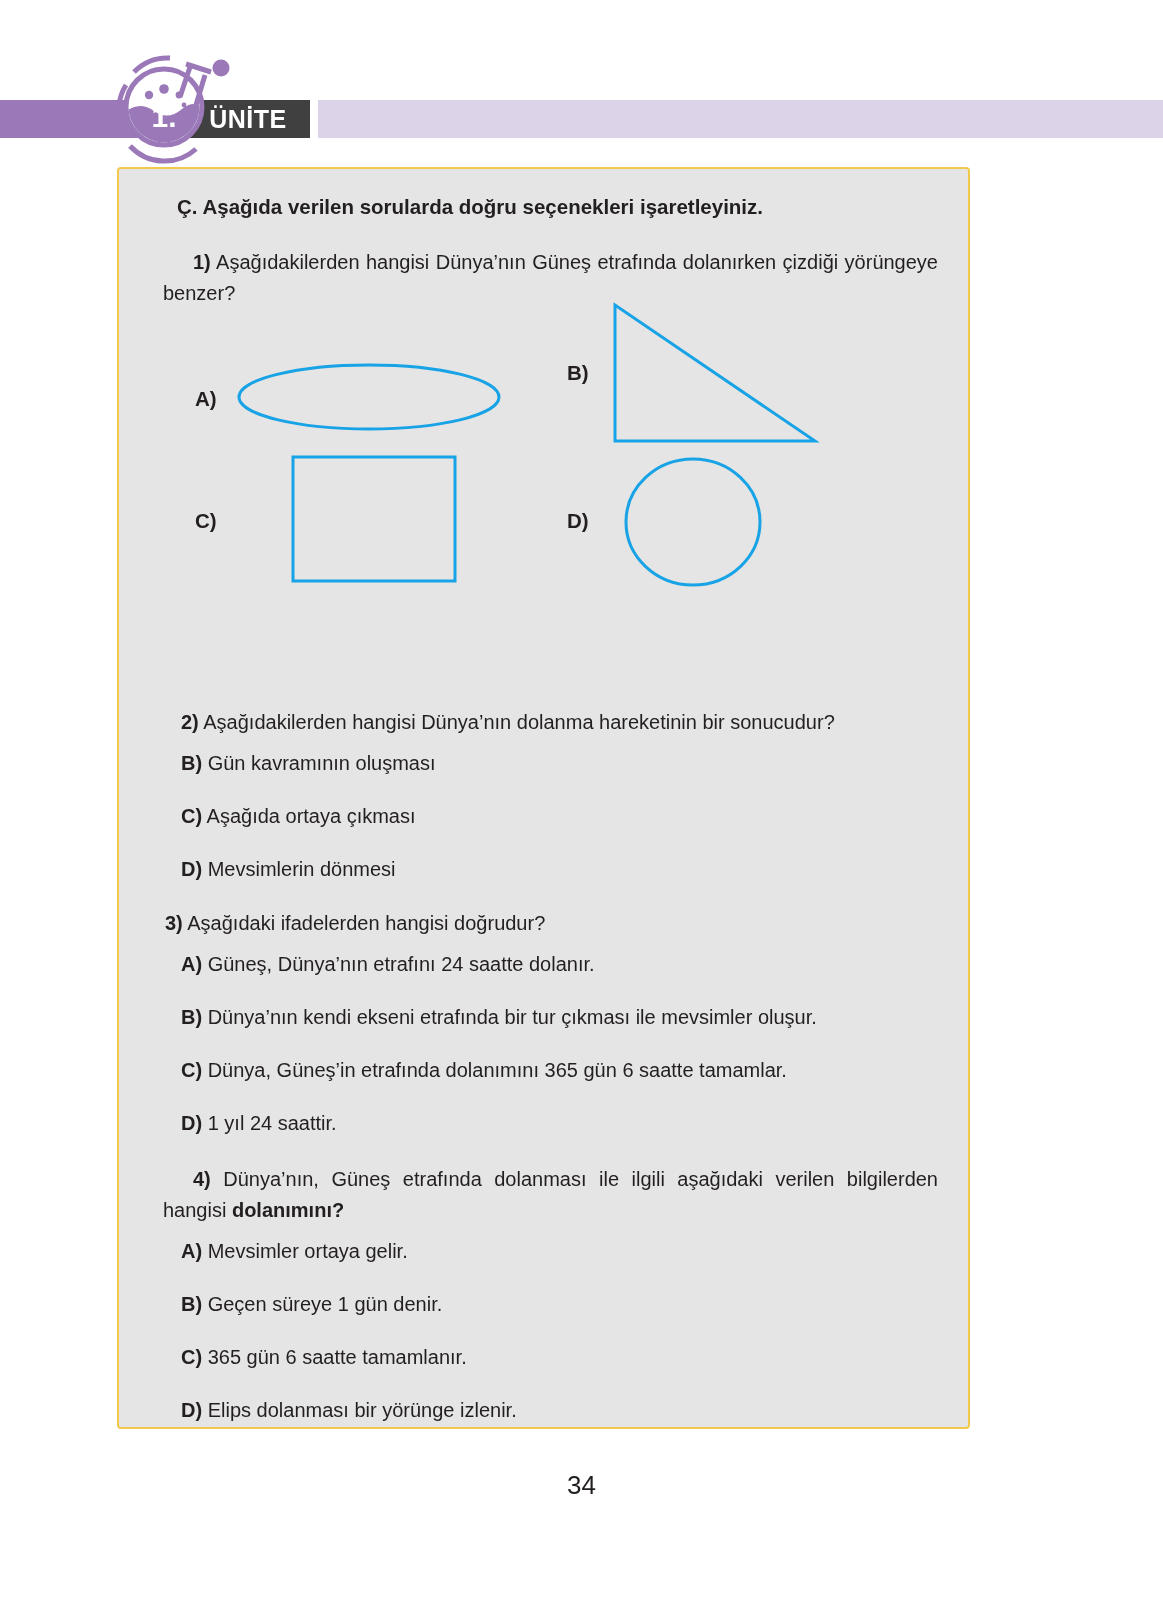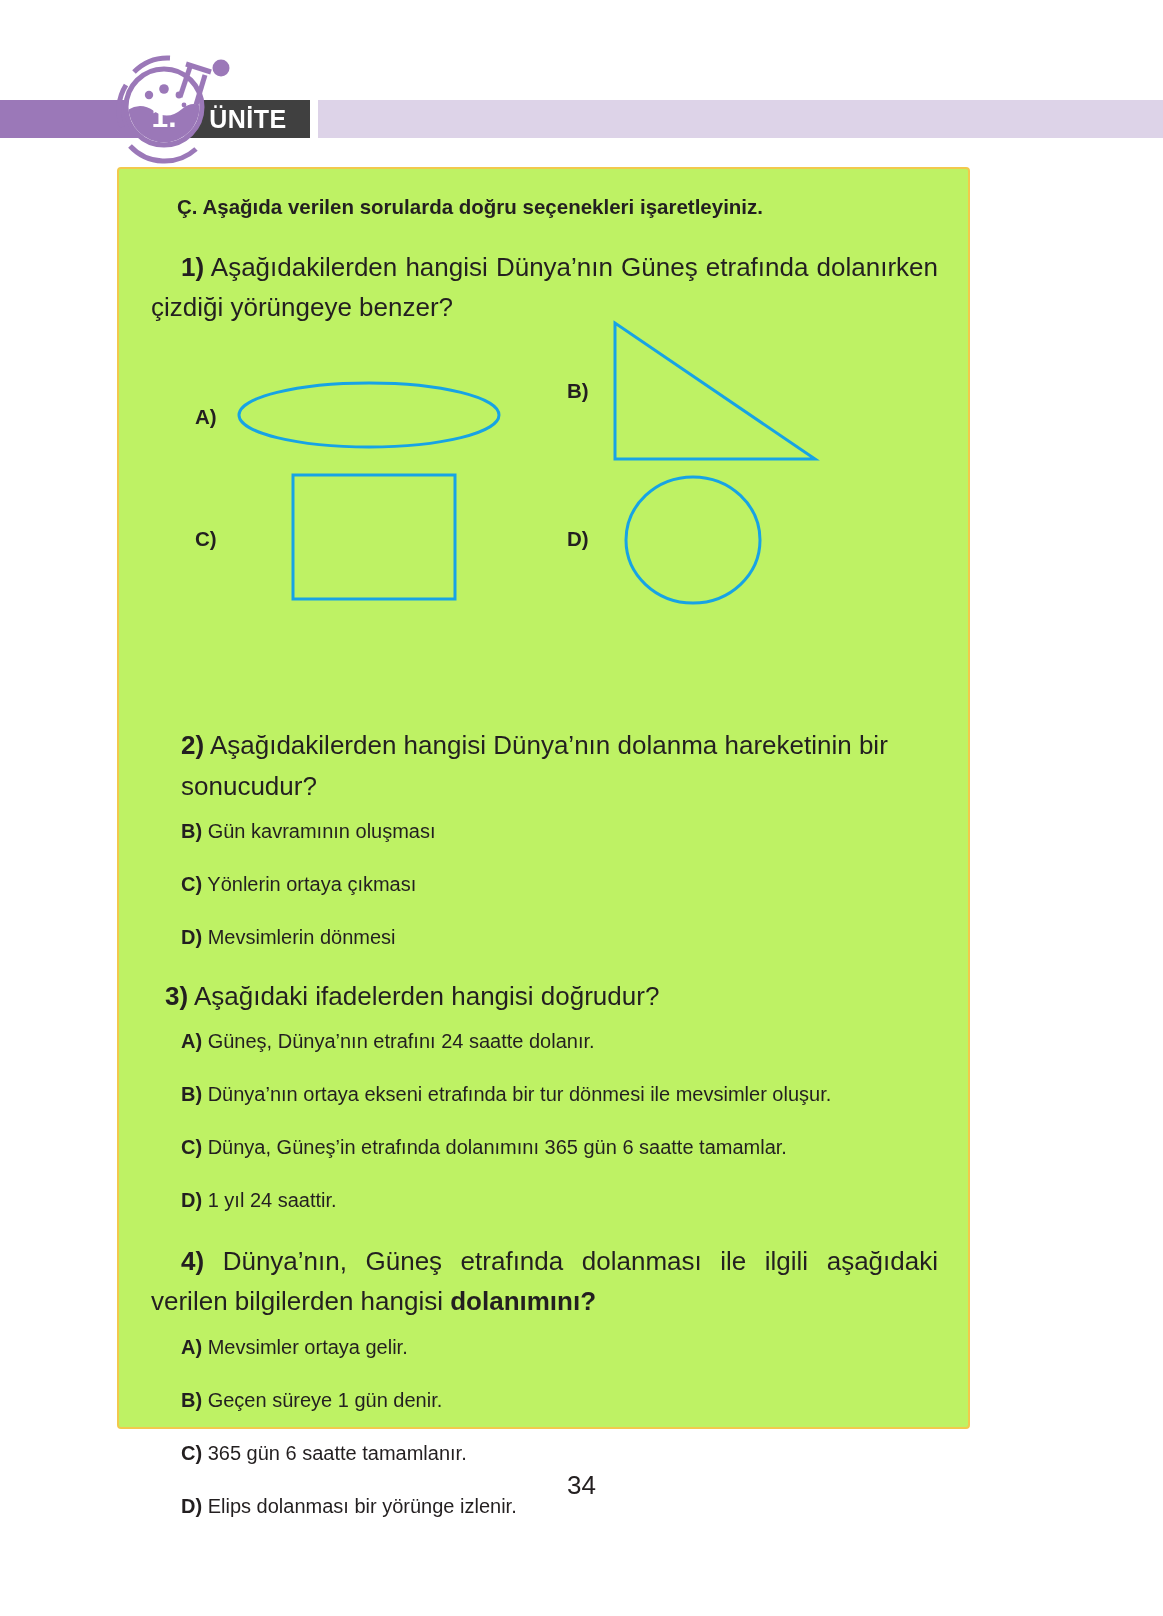--- a/index.html
+++ b/index.html
@@ -71,42 +71,42 @@
     display: block;
   }
 
   
   .content-box {
     position: absolute;
     left: 117px;
     top: 167px;
     width: 853px;
     height: 1262px;
-    background: #bef264;
+    background: #e5e5e5;
     border: 2px solid #f2c94c;
     border-radius: 4px;
     box-sizing: border-box;
   }
 
   .inner {
     padding: 24px 30px 0 32px;
   }
 
   .section-heading {
     font-size: 20.5px;
     font-weight: bold;
     line-height: 1.35;
     margin: 0 0 26px 26px;
     color: #231f20;
   }
 
   .q-stem {
-    font-size: 26px;
+    font-size: 20px;
     line-height: 1.55;
-    margin: 0 0 4px 0;
+    margin: 0 0 4px 12px;
     color: #231f20;
   }
   .q-stem.indent-first {
     text-indent: 30px;
   }
   .q-stem.justified {
     text-align: justify;
   }
   .q-num {
     font-weight: bold;
@@ -278,42 +278,42 @@
         <span class="q-num">2)</span>
         <span>Aşağıdakilerden hangisi Dünya’nın dolanma hareketinin bir sonucudur?</span>
       </p>
       <ul class="opt-list">
         <li class="opt-item">
           <span class="opt-letter">B)</span>
           <span>Gün kavramının oluşması</span>
         </li>
         <li class="opt-item">
           <span class="opt-letter">C)</span>
-          <span>Yönlerin ortaya çıkması</span>
+          <span>Aşağıda ortaya çıkması</span>
         </li>
         <li class="opt-item">
           <span class="opt-letter">D)</span>
           <span>Mevsimlerin dönmesi</span>
         </li>
       </ul>
     </div>
 
     <div class="q-block q3-block">
       <p class="q-stem" style="margin-left:14px;">
         <span class="q-num">3)</span>
         <span>Aşağıdaki ifadelerden hangisi doğrudur?</span>
       </p>
       <ul class="opt-list">
         <li class="opt-item">
           <span class="opt-letter">A)</span>
           <span>Güneş, Dünya’nın etrafını 24 saatte dolanır.</span>
         </li>
         <li class="opt-item">
           <span class="opt-letter">B)</span>
-          <span>Dünya’nın ortaya ekseni etrafında bir tur dönmesi ile mevsimler oluşur.</span>
+          <span>Dünya’nın kendi ekseni etrafında bir tur çıkması ile mevsimler oluşur.</span>
         </li>
         <li class="opt-item">
           <span class="opt-letter">C)</span>
           <span>Dünya, Güneş’in etrafında dolanımını 365 gün 6 saatte tamamlar.</span>
         </li>
         <li class="opt-item">
           <span class="opt-letter">D)</span>
           <span>1 yıl 24 saattir.</span>
         </li>
       </ul>

